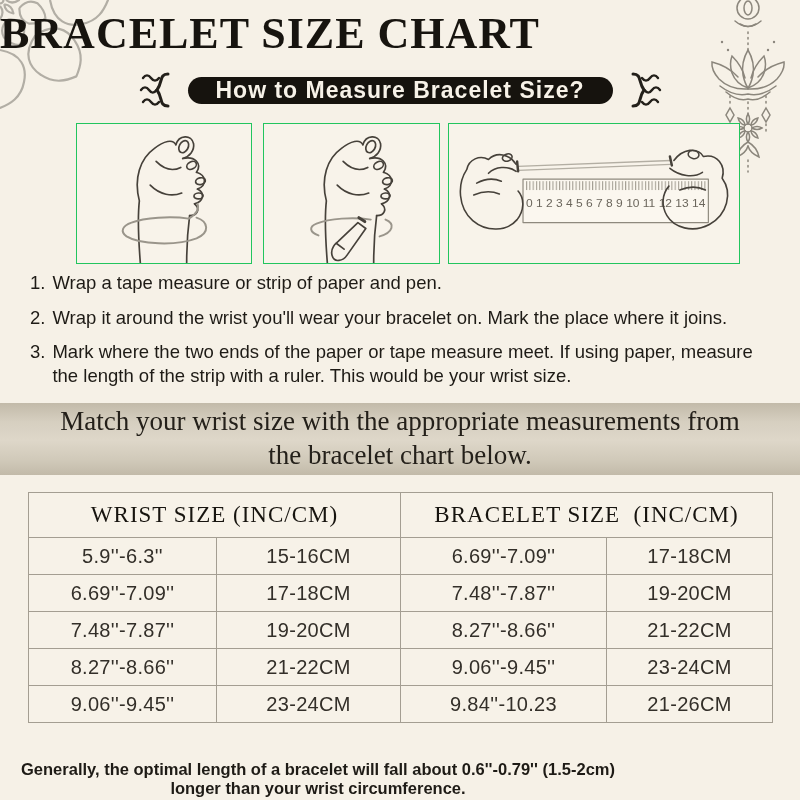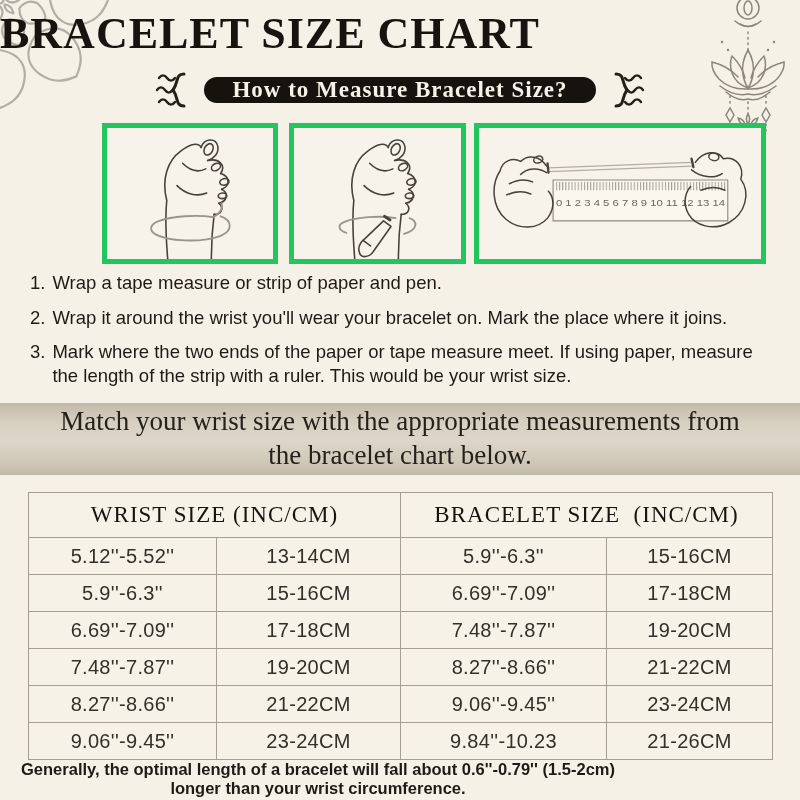--- a/index.html
+++ b/index.html
@@ -17,28 +17,28 @@
     position:absolute;top:8px;left:0;width:800px;text-align:left;
     font-family:"Liberation Serif",serif;font-weight:bold;font-size:44px;
     letter-spacing:1px;color:#17140f;
   }
   .badge-row{
     position:absolute;top:67px;left:0;width:800px;height:46px;
     display:flex;justify-content:center;align-items:center;gap:16px;
   }
   .pill{
     background:#16130e;color:#f7f2e8;
-    font-family:Liberation Serif, serif;font-weight:bold;font-size:23px;
+    font-family:Liberation Sans, sans-serif;font-weight:bold;font-size:23px;
     letter-spacing:1px;padding:0 28px;border-radius:26px;white-space:nowrap;
   }
   
   .boxes{position:absolute;top:123px;left:0;width:800px;height:143px;}
   .ibox{
     position:absolute;top:0;height:141px;box-sizing:border-box;
-    border:5px solid #22c55e;background:#f8f3ea;margin-left:26px;
+    border:1px solid #22c55e;background:#f8f3ea;
   }
   #box1{left:76px;width:176px}
   #box2{left:263px;width:177px}
   #box3{left:448px;width:292px}
   .ibox svg{display:block;width:100%;height:100%;}
   
   .steps{position:absolute;top:271px;left:30px;width:748px;}
   .step{display:flex;margin-bottom:11px;font-size:18.5px;line-height:1.28;color:#1e1b16;}
   .step-num{flex:0 0 auto;margin-right:7px;}
   .step-text{flex:1 1 auto;}
@@ -276,26 +276,20 @@
       <col style="width:166px">
   </colgroup>
   <thead>
     <tr>
       <td colspan="2">WRIST SIZE (INC/CM)</td>
       <td colspan="2">BRACELET SIZE  (INC/CM)</td>
     </tr>
   </thead>
   <tbody>
     <tr>
-      <td>5.12''-5.52''</td>
-      <td>13-14CM</td>
-      <td>5.9''-6.3''</td>
-      <td>15-16CM</td>
-    </tr>
-    <tr>
       <td>5.9''-6.3''</td>
       <td>15-16CM</td>
       <td>6.69''-7.09''</td>
       <td>17-18CM</td>
     </tr>
     <tr>
       <td>6.69''-7.09''</td>
       <td>17-18CM</td>
       <td>7.48''-7.87''</td>
       <td>19-20CM</td>

